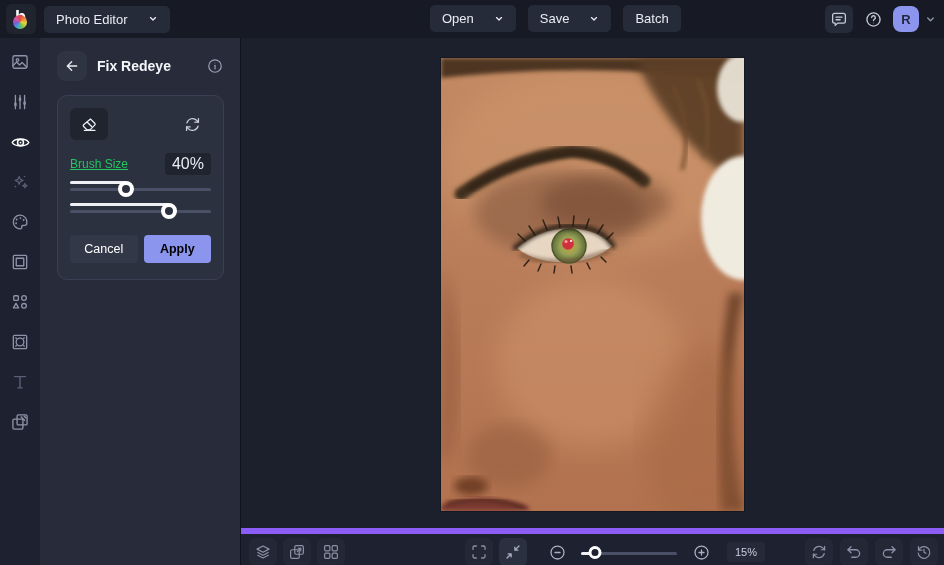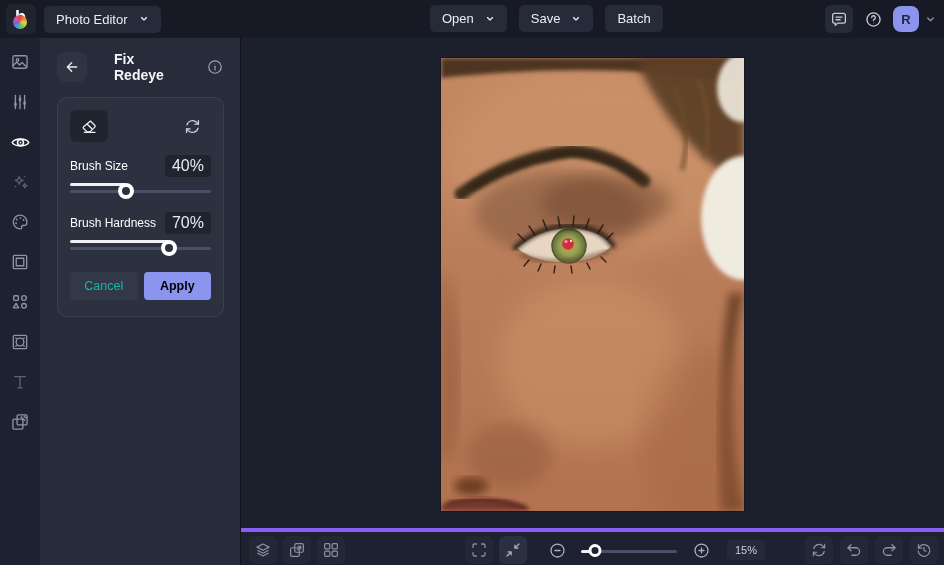--- a/index.html
+++ b/index.html
@@ -11,73 +11,73 @@
   html,body{width:944px;height:565px;overflow:hidden;background:var(--canvas-bg);}
   .app{width:944px;height:565px;display:flex;flex-direction:column;position:relative;}
 
   
   .topbar{height:38px;background:var(--topbar-bg);display:flex;align-items:center;position:relative;flex:0 0 38px;z-index:5;}
   .logo-badge{width:30px;height:30px;margin-left:6px;border-radius:6px;background:#20242f;position:relative;cursor:pointer;}
   .logo-wheel{position:absolute;left:7px;bottom:5px;width:14px;height:14px;border-radius:50%;
     background:conic-gradient(#e4444a,#e8893a,#ead23f,#7cc24c,#3fa7d6,#7b5bd6,#d6569e,#e4444a);}
   .logo-b{position:absolute;left:9px;top:0;color:#fff;font-weight:700;font-size:18px;line-height:26px;}
   .tb-btn{height:27px;background:var(--btn-bg);border:none;border-radius:5px;color:var(--txt);
-    font-size:13px;padding:0 12px;display:flex;align-items:center;gap:11px;cursor:pointer;}
+    font-size:13px;padding:0 12px;display:flex;align-items:center;gap:20px;cursor:pointer;}
   .menu-btn{margin-left:8px;}
   .tb-center{position:absolute;left:430px;top:5px;display:flex;gap:12px;align-items:center;}
   .tb-right{position:absolute;right:8px;top:5px;display:flex;gap:6px;align-items:center;}
   .icon-btn{width:28px;height:28px;border-radius:6px;background:transparent;border:none;display:flex;
     align-items:center;justify-content:center;color:#c6cbd8;cursor:pointer;}
   .icon-btn.boxed{background:var(--btn-bg);}
   .avatar{width:26px;height:26px;border-radius:8px;background:var(--accent);color:#232840;font-weight:700;
     font-size:13px;display:flex;align-items:center;justify-content:center;cursor:pointer;}
   .chev{color:#8b92a6;display:flex;align-items:center;cursor:pointer;}
 
   
   .main{flex:1;display:flex;min-height:0;}
   .leftcol{width:241px;flex:0 0 241px;display:flex;border-right:1px solid #10131d;}
   .rail{width:41px;flex:0 0 41px;background:var(--rail-bg);border-right:1px solid #272b38;
     display:flex;flex-direction:column;align-items:center;padding-top:10px;gap:12px;}
   .rail-item{width:32px;height:28px;display:flex;align-items:center;justify-content:center;
     color:var(--icon-muted);cursor:pointer;background:none;border:none;}
   .rail-item.active{color:#ffffff;}
   .rail-item.dim{color:var(--icon-dim);}
   .panel{flex:1;background:var(--panel-bg);position:relative;}
-  .panel-head{display:flex;align-items:center;gap:27px;padding:13px 16px 8px 16px;}
+  .panel-head{display:flex;align-items:center;gap:10px;padding:13px 16px 8px 16px;}
   .back-btn{width:30px;height:30px;border-radius:8px;background:#2f3443;border:none;color:#e8ebf4;
     display:flex;align-items:center;justify-content:center;cursor:pointer;flex:0 0 30px;}
   .panel-title{flex:1;color:#f4f6fa;font-size:14px;font-weight:700;}
   .info-ic{color:#9aa0b4;display:flex;cursor:pointer;}
 
   .card{margin:6px 16px;background:var(--card-bg);border:1px solid #3a4054;border-radius:10px;
     padding:12px 12px 16px 12px;}
   .tool-row{display:flex;justify-content:space-between;align-items:center;}
   .tool-btn{width:38px;height:32px;border-radius:6px;border:none;background:transparent;color:#cdd2de;
     display:flex;align-items:center;justify-content:center;cursor:pointer;}
   .tool-btn.pressed{background:#20242f;color:#eef0f6;}
   .lbl-row{display:flex;justify-content:space-between;align-items:center;margin-top:13px;}
-  .lbl{color:#ffffff;font-size:12px;}
+  .lbl{color:#22c55e;font-size:12px;text-decoration:underline;}
   .val-badge{background:#20242f;border-radius:4px;padding:2px 7px;color:#e8ebf4;font-size:16px;}
   .slider{position:relative;height:16px;margin-top:6px;cursor:pointer;}
   .slider .track{position:absolute;left:0;right:0;top:7px;height:3px;border-radius:2px;background:#4a5066;}
   .slider .fill{position:absolute;left:0;top:0;height:3px;border-radius:2px;background:#eef0f6;}
   .slider .handle{position:absolute;top:0;width:16px;height:16px;border-radius:50%;
     border:4.5px solid #fff;background:var(--card-bg);transform:translateX(-50%);}
   .btn-row{display:flex;gap:6px;margin-top:16px;}
   .btn{flex:1;height:28px;border:none;border-radius:4px;font-size:12.5px;cursor:pointer;}
-  .btn.cancel{background:#333849;color:#14b8a6;}
+  .btn.cancel{background:#333849;color:#ffffff;}
   .btn.apply{background:var(--accent);color:#000000;font-weight:700;}
 
   
   .rightcol{flex:1;display:flex;flex-direction:column;min-width:0;}
   .canvas{flex:1;background:var(--canvas-bg);position:relative;overflow:hidden;}
   .photo{position:absolute;left:200px;top:20px;width:303px;height:453px;box-shadow:0 0 0 1px rgba(0,0,0,.25);}
 
   
-  .bottombar{height:37px;flex:0 0 37px;background:var(--bottombar-bg);border-top:4px solid #8b5cf6;position:relative;}
+  .bottombar{height:37px;flex:0 0 37px;background:var(--bottombar-bg);border-top:6px solid #8b5cf6;position:relative;}
   .bb-group{position:absolute;top:4px;display:flex;align-items:center;gap:6px;}
   .bb-left{left:8px;}
   .bb-center{left:224px;}
   .bb-right{right:6px;gap:7px;}
   .bb-btn{width:28px;height:28px;border-radius:6px;border:none;background:#242836;color:#8b92a6;
     display:flex;align-items:center;justify-content:center;cursor:pointer;}
   .bb-btn.lit{background:#2b3040;color:#aab0c2;}
   .bb-plain{background:transparent;color:#aab0c2;}
   .zoom-slider{width:96px;margin:0 4px;}
   .zoom-slider .handle{width:13px;height:13px;border:3.5px solid #fff;background:var(--bottombar-bg);top:2px;}
@@ -263,24 +263,20 @@
           <div class="lbl-row">
             <span class="lbl">Brush Size</span>
             <span class="val-badge">40%</span>
           </div>
           <div class="slider">
             <div class="track"></div>
             <div class="fill" style="width: 40%;"></div>
             <div class="handle" style="left: 40%;"></div>
           </div>
 
-          <div class="lbl-row">
-            <span class="lbl">Brush Hardness</span>
-            <span class="val-badge">70%</span>
-          </div>
           <div class="slider">
             <div class="track"></div>
             <div class="fill" style="width: 70%;"></div>
             <div class="handle" style="left: 70%;"></div>
           </div>
 
           <div class="btn-row">
             <button class="btn cancel">Cancel</button>
             <button class="btn apply">Apply</button>
           </div>

